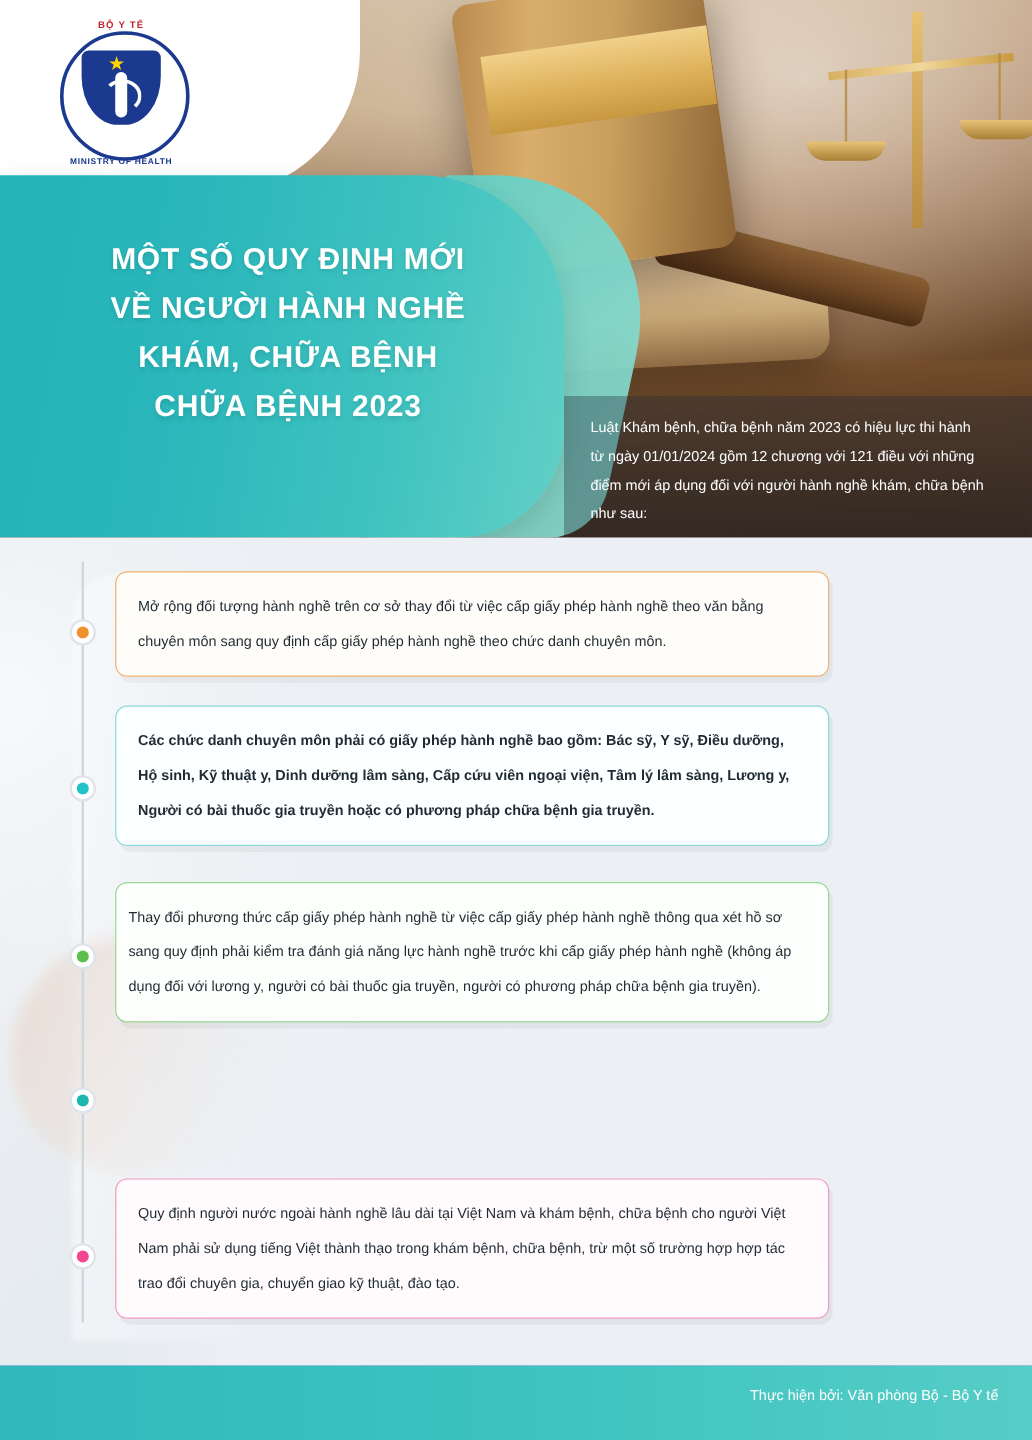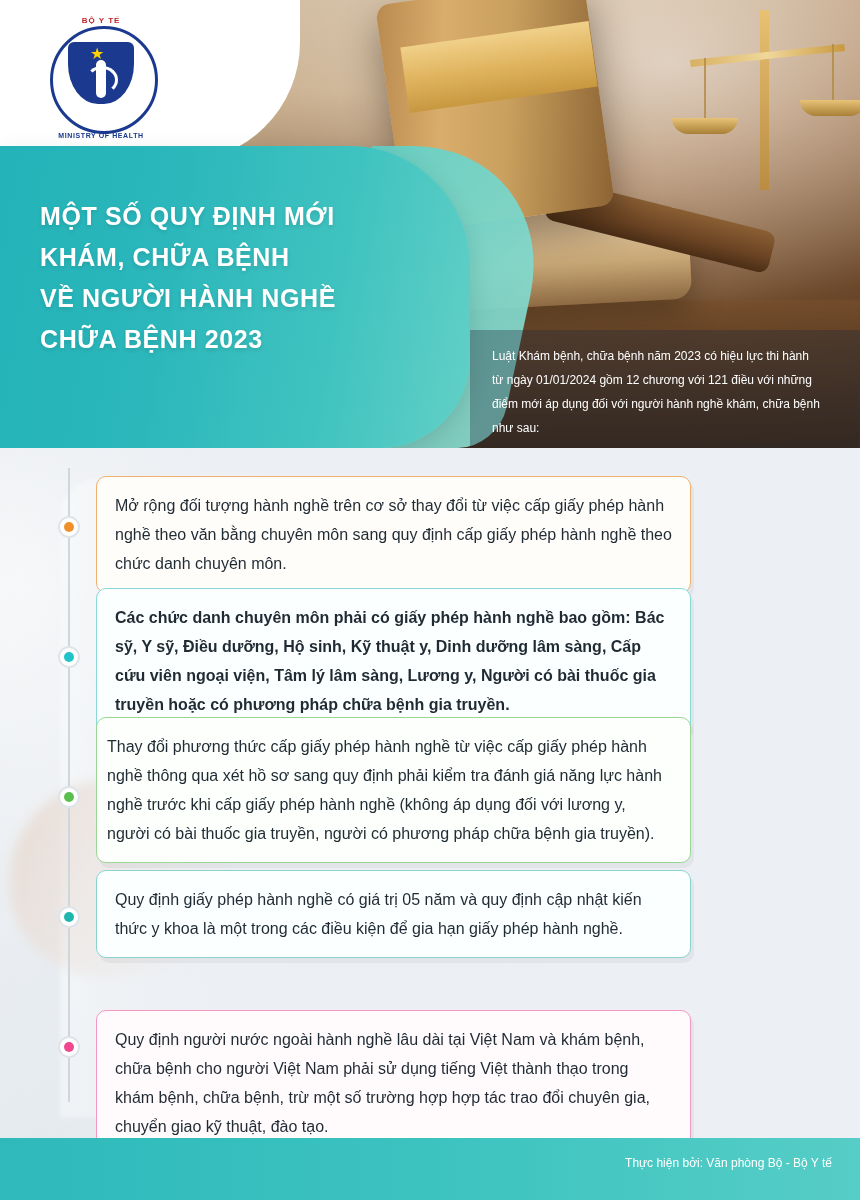--- a/index.html
+++ b/index.html
@@ -206,21 +206,21 @@
     left: 40px; top: 196px;
     width: 400px;
     color: #ffffff;
     font-weight: bold;
     font-size: 25px;
     line-height: 41px;
     letter-spacing: 0.6px;
     text-transform: uppercase;
     text-shadow: 0 2px 4px rgba(0,0,0,0.12);
   }
-  .title-text div { white-space: nowrap; }
+  .title-text div { white-space: nowrap; text-align: center; }
 
   
   .intro {
     position: absolute;
     left: 470px; top: 330px;
     width: 390px; height: 118px;
     background: rgba(30,40,60,0.34);
     color: #ffffff;
     font-size: 12px;
     line-height: 24px;
@@ -296,21 +296,21 @@
 
   .card {
     position: absolute;
     left: 96px;
     width: 595px;
     box-sizing: border-box;
     background: #ffffff;
     border: 1.6px solid #cccccc;
     border-radius: 10px;
     padding: 14px 18px;
-    font-size: 16px;
+    font-size: 12px;
     line-height: 29px;
     color: #1f2a33;
     box-shadow: 3px 5px 0 rgba(0,0,0,0.045);
   }
 
   
   .footer {
     position: absolute;
     left: 0; top: 1138px;
     width: 860px; height: 62px;
@@ -351,22 +351,22 @@
         <div class="logo-snake"></div>
         <div class="logo-bottom-text">MINISTRY OF HEALTH</div>
       </div>
     </div>
   </div>
 
   <div class="title-band-curve"></div>
   <div class="title-band"></div>
   <div class="title-text">
     <div>MỘT SỐ QUY ĐỊNH MỚI</div>
+    <div>VỀ NGƯỜI HÀNH NGHỀ</div>
     <div>KHÁM, CHỮA BỆNH</div>
-    <div>VỀ NGƯỜI HÀNH NGHỀ</div>
     <div>CHỮA BỆNH 2023</div>
   </div>
 
   <div class="intro">Luật Khám bệnh, chữa bệnh năm 2023 có hiệu lực thi hành từ ngày 01/01/2024 gồm 12 chương với 121 điều với những điểm mới áp dụng đối với người hành nghề khám, chữa bệnh như sau:</div>
 
   <div class="body">
     <div class="body-photo">
       <div class="coat"></div>
     </div>
     <div class="body-wash"></div>
@@ -379,30 +379,29 @@
     <div class="card" style="top:28px; border-color:#f0b070; background:#fffdfa;">Mở rộng đối tượng hành nghề trên cơ sở thay đổi từ việc cấp giấy phép hành nghề theo văn bằng chuyên môn sang quy định cấp giấy phép hành nghề theo chức danh chuyên môn.</div>
 
     <div class="dot" style="top:198px;">
       <i style="background:#1fc3c8"></i>
     </div>
     <div class="card" style="top:140px; border-color:#8ad8da; background:#fbffff;font-weight:bold;">Các chức danh chuyên môn phải có giấy phép hành nghề bao gồm: Bác sỹ, Y sỹ, Điều dưỡng, Hộ sinh, Kỹ thuật y, Dinh dưỡng lâm sàng, Cấp cứu viên ngoại viện, Tâm lý lâm sàng, Lương y, Người có bài thuốc gia truyền hoặc có phương pháp chữa bệnh gia truyền.</div>
 
     <div class="dot" style="top:338px;">
       <i style="background:#5bbf4e"></i>
     </div>
-    <div class="card" style="top:269px; border-color:#9ad694; background:#fcfffb;padding-left:10px;">Thay đổi phương thức cấp giấy phép hành nghề từ việc cấp giấy phép hành nghề thông qua xét hồ sơ sang quy định phải kiểm tra đánh giá năng lực hành nghề trước khi cấp giấy phép hành nghề (không áp dụng đối với lương y, người có bài thuốc gia truyền, người có phương pháp chữa bệnh gia truyền).</div>
+    <div class="card" style="top:287px; border-color:#9ad694; background:#fcfffb;padding-left:10px;">Thay đổi phương thức cấp giấy phép hành nghề từ việc cấp giấy phép hành nghề thông qua xét hồ sơ sang quy định phải kiểm tra đánh giá năng lực hành nghề trước khi cấp giấy phép hành nghề (không áp dụng đối với lương y, người có bài thuốc gia truyền, người có phương pháp chữa bệnh gia truyền).</div>
 
     <div class="dot" style="top:458px;">
       <i style="background:#1fb6ae"></i>
     </div>
-    <div class="card" style="top:422px; border-color:#8ad2cd; background:#fbffff;">Quy định giấy phép hành nghề có giá trị 05 năm và quy định cập nhật kiến thức y khoa là một trong các điều kiện để gia hạn giấy phép hành nghề.</div>
 
     <div class="dot" style="top:588px;">
       <i style="background:#f0478f"></i>
     </div>
-    <div class="card" style="top:534px; border-color:#f398c0; background:#fffbfd;margin-top:28px;">Quy định người nước ngoài hành nghề lâu dài tại Việt Nam và khám bệnh, chữa bệnh cho người Việt Nam phải sử dụng tiếng Việt thành thạo trong khám bệnh, chữa bệnh, trừ một số trường hợp hợp tác trao đổi chuyên gia, chuyển giao kỹ thuật, đào tạo.</div>
+    <div class="card" style="top:534px; border-color:#f398c0; background:#fffbfd;">Quy định người nước ngoài hành nghề lâu dài tại Việt Nam và khám bệnh, chữa bệnh cho người Việt Nam phải sử dụng tiếng Việt thành thạo trong khám bệnh, chữa bệnh, trừ một số trường hợp hợp tác trao đổi chuyên gia, chuyển giao kỹ thuật, đào tạo.</div>
   </div>
 
   <div class="footer">
     <div class="footer-text">Thực hiện bởi: Văn phòng Bộ - Bộ Y tế</div>
   </div>
 
 </div>
 
 </body></html>

